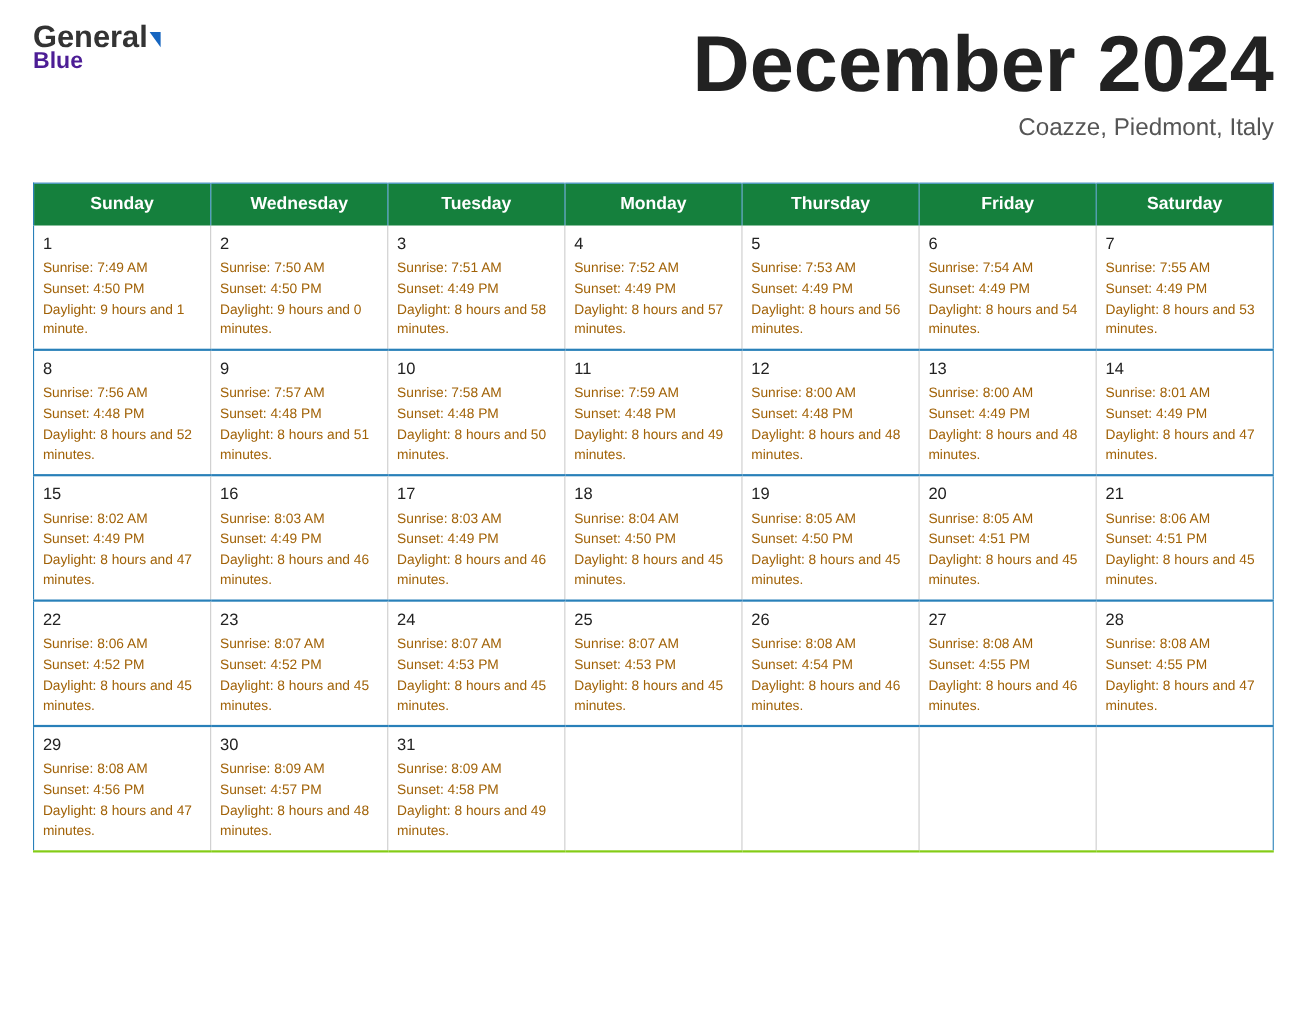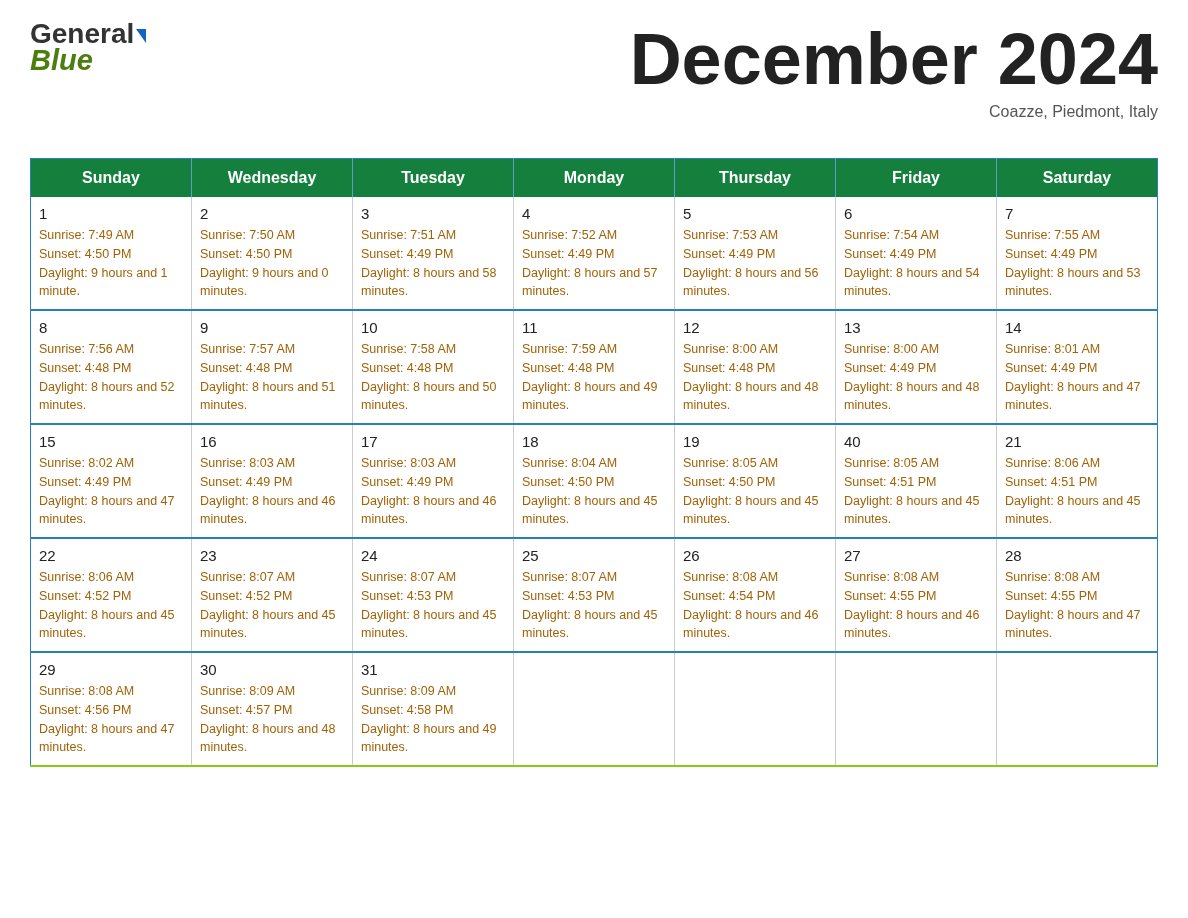--- a/index.html
+++ b/index.html
@@ -30,37 +30,36 @@
     .logo-arrow {
       display: inline-block;
       width: 0;
       height: 0;
       border-left: 10px solid transparent;
       border-top: 14px solid #1565c0;
       margin-left: 2px;
       vertical-align: middle;
     }
     .logo-line2 {
-      font-size: 29px;
-      font-weight: bold;
-      color: #4d7c0f;
+      font-size: 21px;
+      font-weight: bold;
+      color: #4c1d95;
       margin-top: -4px;
-      font-style: italic;
     }
     .title-area {
       text-align: right;
     }
     .month-title {
       font-size: 72px;
       font-weight: bold;
       color: #222;
       line-height: 1.1;
     }
     .location-title {
-      font-size: 16px;
+      font-size: 22px;
       color: #555;
       margin-top: 4px;
     }
     .calendar-table {
       width: 100%;
       border-collapse: collapse;
       border: 1px solid #2980b9;
     }
     .calendar-table thead tr th {
       background-color: #15803d;
@@ -210,21 +209,21 @@
         </td>
         <td>
           <span class="day-number">18</span>
         <div class="day-info">Sunrise: 8:04 AM<br>Sunset: 4:50 PM<br>Daylight: 8 hours and 45 minutes.</div>
         </td>
         <td>
           <span class="day-number">19</span>
         <div class="day-info">Sunrise: 8:05 AM<br>Sunset: 4:50 PM<br>Daylight: 8 hours and 45 minutes.</div>
         </td>
         <td>
-          <span class="day-number">40</span>
+          <span class="day-number">20</span>
         <div class="day-info">Sunrise: 8:05 AM<br>Sunset: 4:51 PM<br>Daylight: 8 hours and 45 minutes.</div>
         </td>
         <td>
           <span class="day-number">21</span>
         <div class="day-info">Sunrise: 8:06 AM<br>Sunset: 4:51 PM<br>Daylight: 8 hours and 45 minutes.</div>
         </td>
       </tr>
       <tr>
         <td>
           <span class="day-number">22</span>

